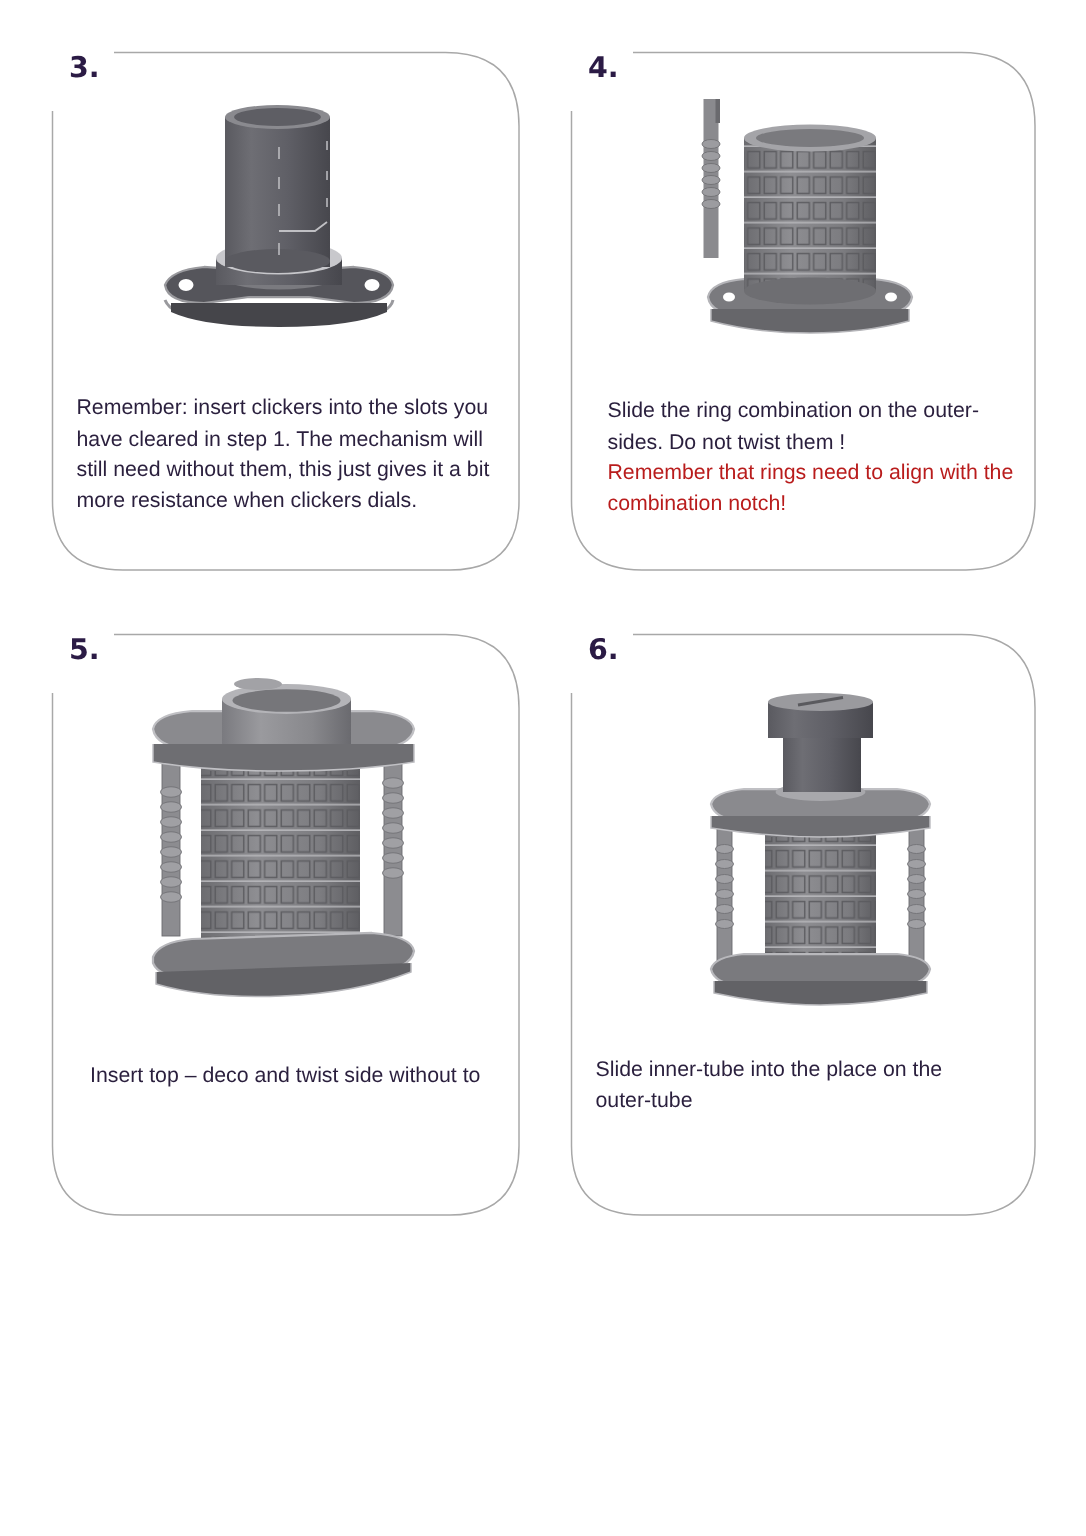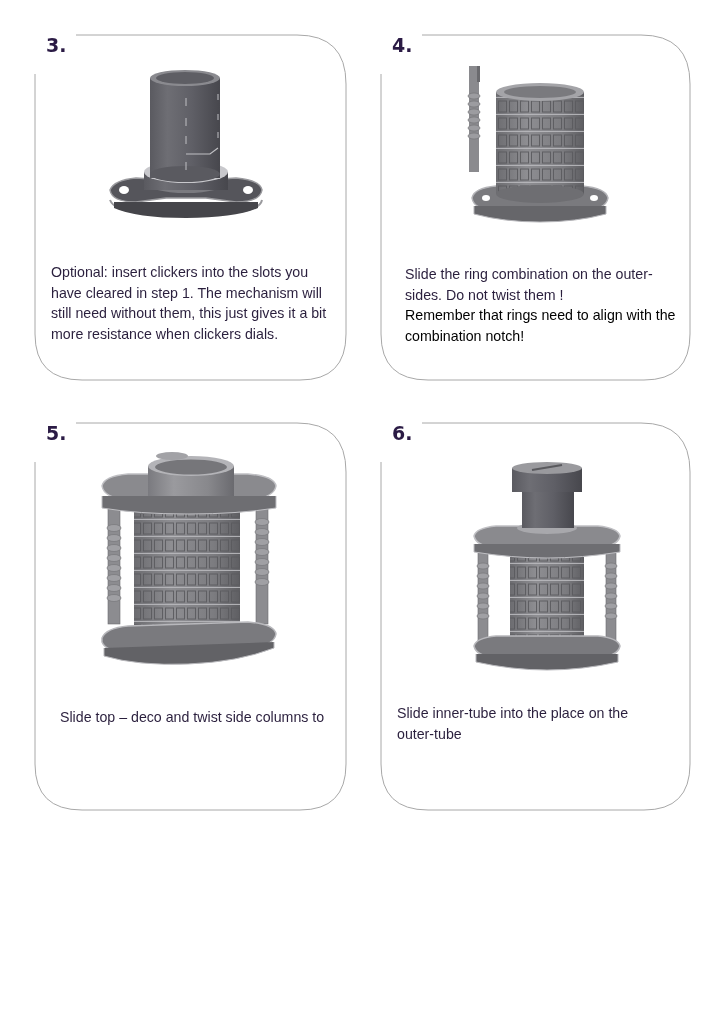--- a/index.html
+++ b/index.html
@@ -4,21 +4,21 @@
 <style>
   html, body { margin: 0; padding: 0; background: #ffffff; }
   body { width: 724px; height: 1024px; position: relative; overflow: hidden;
          font-family: "Liberation Sans", sans-serif; }
   .card { position: absolute; }
   .card-frame { position: absolute; left: 0; top: 0; }
   .step-number { position: absolute; font-family: "DejaVu Sans", sans-serif; font-weight: bold;
                  font-size: 19px; color: #2b1b45; letter-spacing: 0px; }
   .model { position: absolute; }
   .step-text { position: absolute; font-size: 14.2px; line-height: 20.5px; color: #2a1f3d; }
-  .step-text .warn { color: #000000; }
+  .step-text .warn { color: #b91c1c; }
 </style>
 </head>
 <body>
 
 <svg width="0" height="0" style="position:absolute">
   <defs>
     <linearGradient id="tubeGrad" x1="0" x2="1" y1="0" y2="0">
       <stop offset="0" stop-color="#5a5a60"></stop>
       <stop offset="0.25" stop-color="#6e6e74"></stop>
       <stop offset="0.6" stop-color="#5f5f66"></stop>
@@ -70,21 +70,21 @@
         <line x1="80" y1="48" x2="80" y2="56"></line>
       <line x1="80" y1="66" x2="80" y2="74"></line>
         <line x1="80" y1="92" x2="80" y2="100"></line>
       <line x1="112" y1="24" x2="112" y2="30"></line>
         <line x1="112" y1="44" x2="112" y2="50"></line>
         <line x1="112" y1="62" x2="112" y2="68"></line>
     </g>
     <path d="M80 84 L104 84 L112 78" fill="none" stroke="#c0c0c4" stroke-width="1.2"></path>
   </svg>
   <div class="step-text" style="left:17px;top:228px;width:295px;">
-    <div>Optional: insert clickers into the slots you</div>
+    <div>Remember: insert clickers into the slots you</div>
     <div>have cleared in step 1. The mechanism will</div>
     <div>still need without them, this just gives it a bit</div>
     <div>more resistance when clickers dials.</div>
   </div>
 </div>
 
 <div class="card" style="left:380px;top:34px;width:311px;height:347px;">
   <svg class="card-frame" width="311" height="347" viewBox="0 0 311 347">
     <path d="M42 1 H261 Q310 1 310 50 V300 Q310 346 264 346 H48 Q1 346 1 300 V40" fill="none" stroke="#a8a8a8" stroke-width="1"></path>
   </svg>
@@ -158,21 +158,21 @@
 
     <path d="M4 34 Q6 24 30 22 L150 22 Q176 24 178 34 Q176 46 150 48 L30 48 Q6 46 4 34 Z" fill="#8a8a8e" stroke="#c0c0c4" stroke-width="1.5"></path>
     <path d="M4 44 L4 56 Q40 62 90 62 Q140 62 178 56 L178 44" fill="#6e6e72" stroke="#c0c0c4" stroke-width="1"></path>
 
     <rect x="50" y="14" width="86" height="30" fill="url(#lightGrad)"></rect>
     <ellipse cx="93" cy="14" rx="43" ry="10" fill="#b4b4b8"></ellipse>
     <ellipse cx="93" cy="15" rx="36" ry="7.5" fill="#76767a"></ellipse>
     <ellipse cx="74" cy="4" rx="16" ry="4" fill="#a2a2a6"></ellipse>
   </svg>
   <div class="step-text" style="left:26px;top:285px;width:286px;">
-    <div>Slide top – deco and twist side columns to</div>
+    <div>Insert top – deco and twist side without to</div>
   </div>
 </div>
 
 <div class="card" style="left:380px;top:422px;width:311px;height:389px;">
   <svg class="card-frame" width="311" height="389" viewBox="0 0 311 389">
     <path d="M42 1 H261 Q310 1 310 50 V342 Q310 388 264 388 H48 Q1 388 1 342 V40" fill="none" stroke="#a8a8a8" stroke-width="1"></path>
   </svg>
   <div class="step-number" style="left:12px;top:0px;">6.</div>
   <svg class="model" style="left:92px;top:40px;" width="150" height="210" viewBox="0 0 150 210">
 

